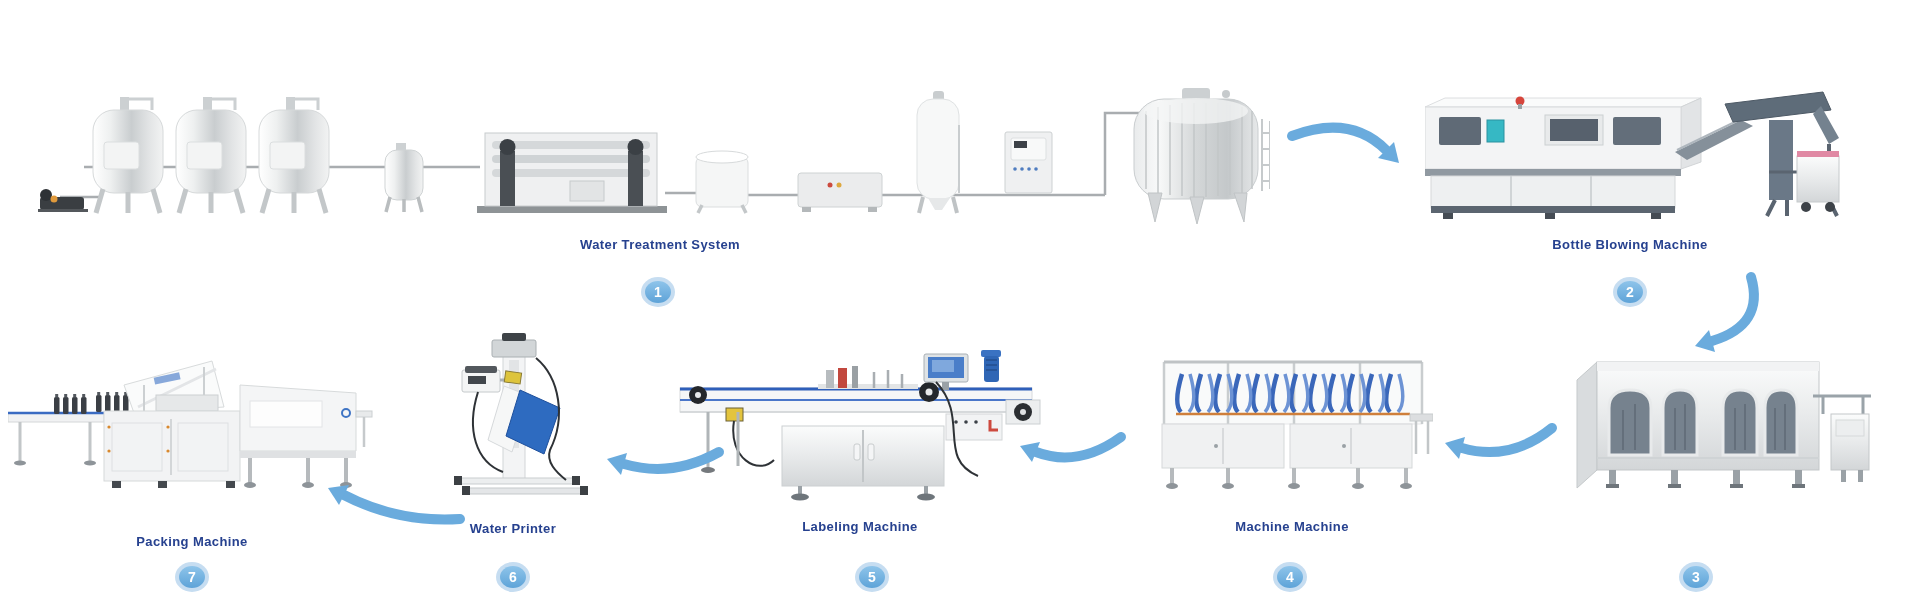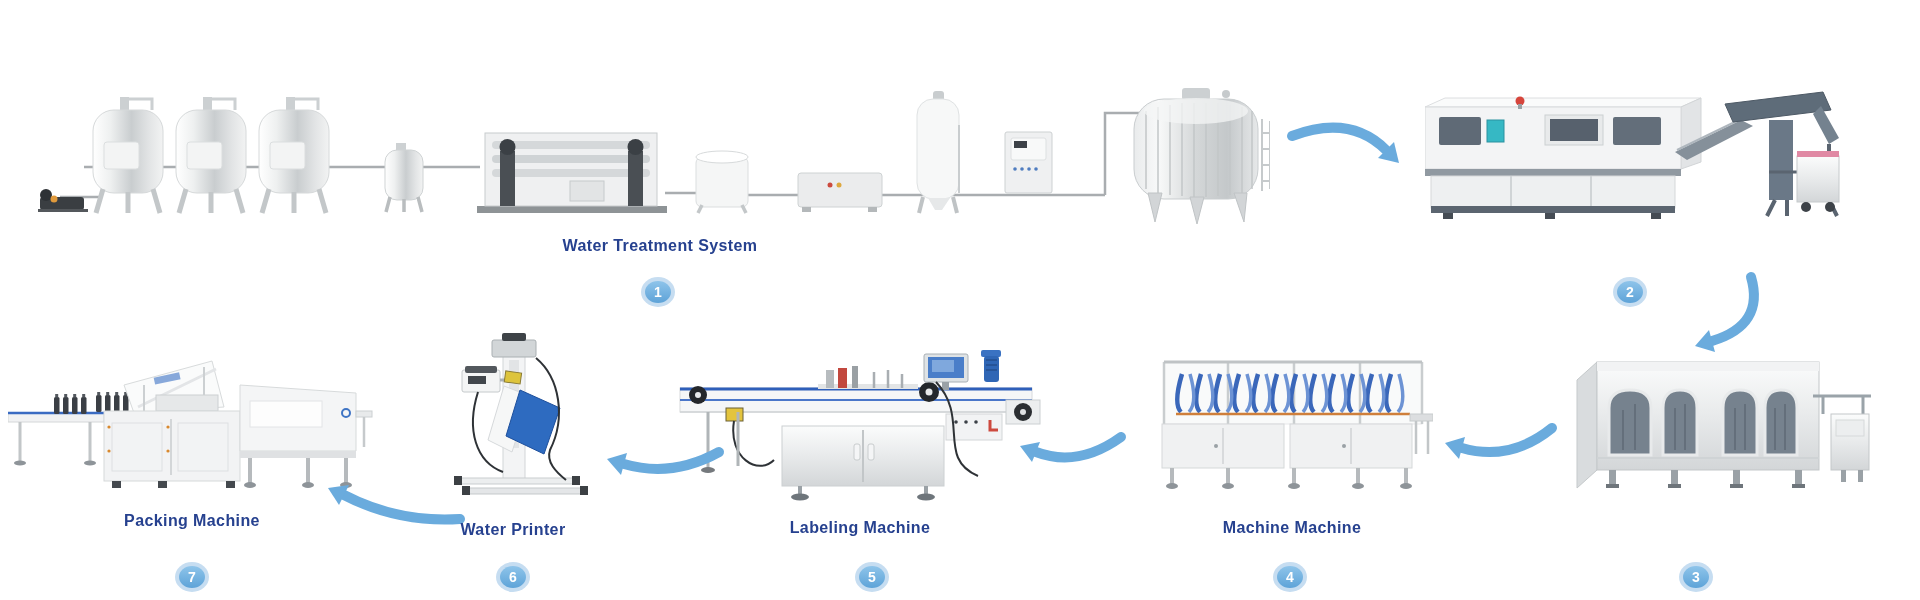--- a/index.html
+++ b/index.html
@@ -1,21 +1,21 @@
 <!DOCTYPE html>
 <html><head>
 <meta charset="utf-8">
 <style>
   html,body{margin:0;padding:0;background:#ffffff;}
   #stage{position:relative;width:1920px;height:600px;background:#ffffff;overflow:hidden;
          font-family:"Liberation Sans",sans-serif;}
   .machine-svg{position:absolute;}
   #arrow-layer{position:absolute;left:0;top:0;pointer-events:none;}
   .station-label{position:absolute;transform:translateX(-50%);white-space:nowrap;
-    color:#26418f;font-size:16px;font-weight:bold;letter-spacing:.4px;}
+    color:#26418f;font-size:13px;font-weight:bold;letter-spacing:.4px;}
   .badge{position:absolute;width:34px;height:30px;border-radius:50%;
     background:#c6ddf1;display:flex;align-items:center;justify-content:center;
     transform:translate(-50%,-50%);}
   .badge-inner{width:26px;height:22px;border-radius:50%;
     background:linear-gradient(180deg,#8ec4ea 0%,#5ea3d8 100%);
     color:#ffffff;font-weight:bold;font-size:14px;display:flex;align-items:center;justify-content:center;}
 </style>
 </head>
 <body>
 
@@ -400,24 +400,25 @@
       <path d="M719 452 Q672 478 624 464" fill="none" stroke="#6aabdd" stroke-width="10" stroke-linecap="round"></path>
       <polygon points="607,459 627,453 621,475" fill="#6aabdd"></polygon>
     </g>
     <g>
       <path d="M460 519 Q398 523 344 495" fill="none" stroke="#6aabdd" stroke-width="10" stroke-linecap="round"></path>
       <polygon points="328,488 349,485 339,505" fill="#6aabdd"></polygon>
     </g>
   </svg>
 
   <div class="station-label" style="left:660px;top:237px">Water Treatment System</div>
+  <div class="station-label" style="left:1630px;top:237px">Bottle Blowing Machine</div>
   <div class="station-label" style="left:1292px;top:519px">Machine Machine</div>
   <div class="station-label" style="left:860px;top:519px">Labeling Machine</div>
   <div class="station-label" style="left:513px;top:521px">Water Printer</div>
-  <div class="station-label" style="left:192px;top:512px">Packing Machine</div>
+  <div class="station-label" style="left:192px;top:534px">Packing Machine</div>
 
   <div class="badge" style="left:658px;top:292px">
     <div class="badge-inner">1</div>
   </div>
   <div class="badge" style="left:1630px;top:292px">
     <div class="badge-inner">2</div>
   </div>
   <div class="badge" style="left:1696px;top:577px">
     <div class="badge-inner">3</div>
   </div>

